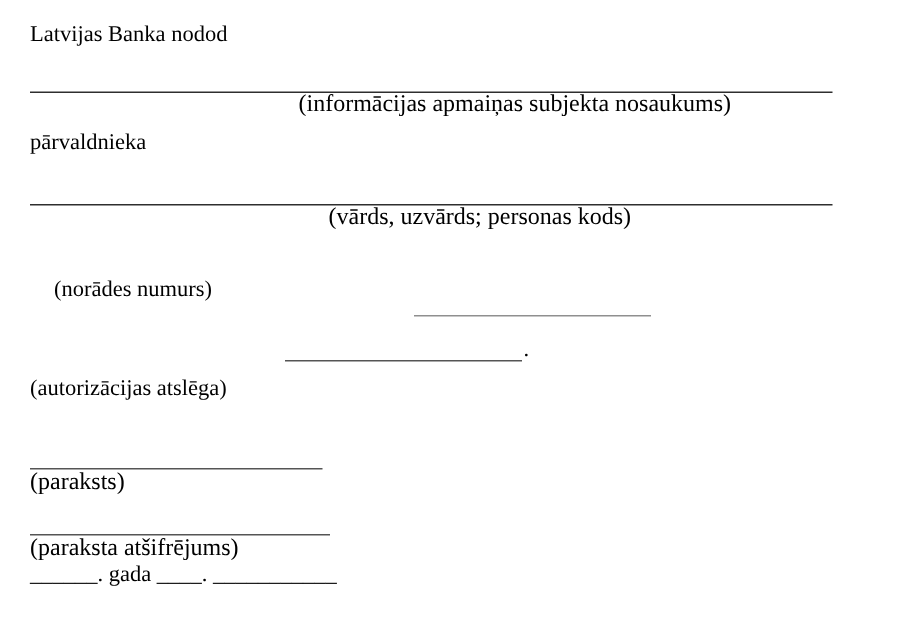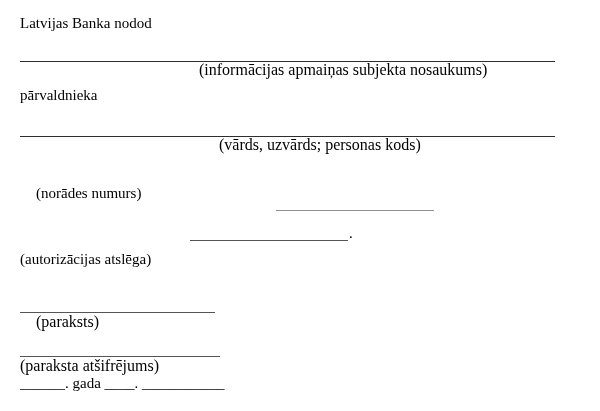--- a/index.html
+++ b/index.html
@@ -46,21 +46,21 @@
   .manager          { left: 20px;  top: 88px;  }
   .rule-person      { left: 20px;  top: 136px; width: 535px; }
   .caption-person   { left: 219px; top: 139px; }
   .reg-code         { left: 20px;  top: 165px; }
   .ref-label        { left: 20px;  top: 186px; margin-left: 16px; }
   .ref-blank        { left: 276px; top: 210px; width: 158px; }
   .auth-label       { left: 20px;  top: 226px; margin-top: 26px; }
   .auth-blank       { left: 190px; top: 240px; width: 158px; }
   .auth-period      { left: 349px; top: 226px; }
   .sig-blank        { left: 20px;  top: 312px; width: 195px; }
-  .sig-caption      { left: 36px;  top: 316px; }
+  .sig-caption      { left: 20px;  top: 316px; }
   .transcript-blank { left: 20px;  top: 356px; width: 200px; }
   .transcript-caption { left: 20px; top: 360px; }
   .date-line        { left: 20px;  top: 376px; }
 </style>
 </head>
 <body>
 
 <div class="page">
 
   <div class="abs body-text intro">Latvijas Banka nodod</div>

